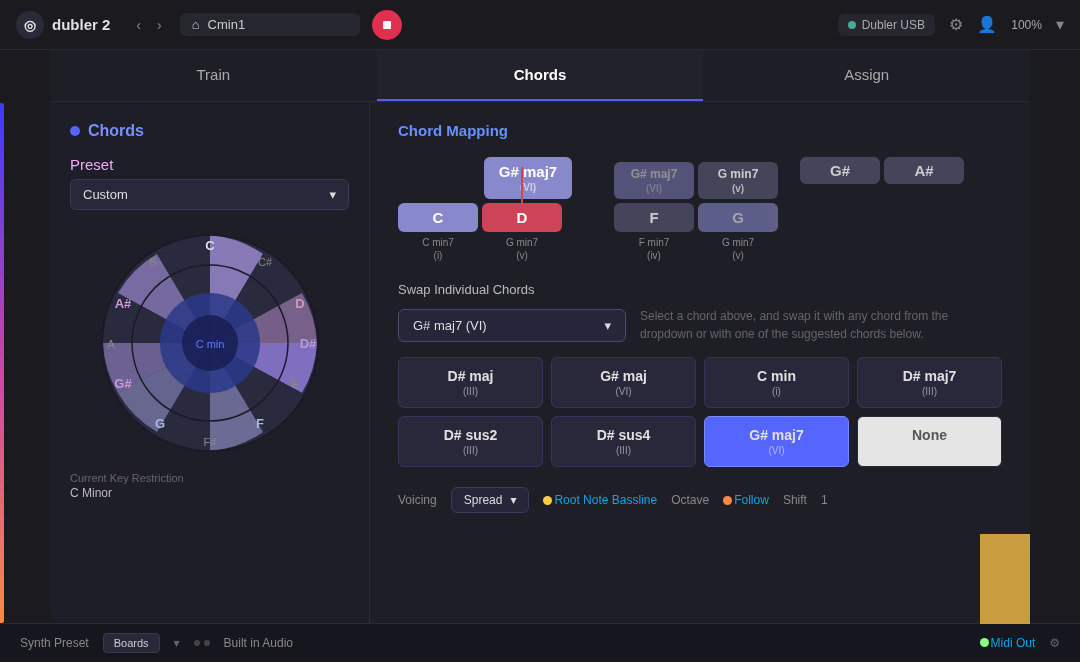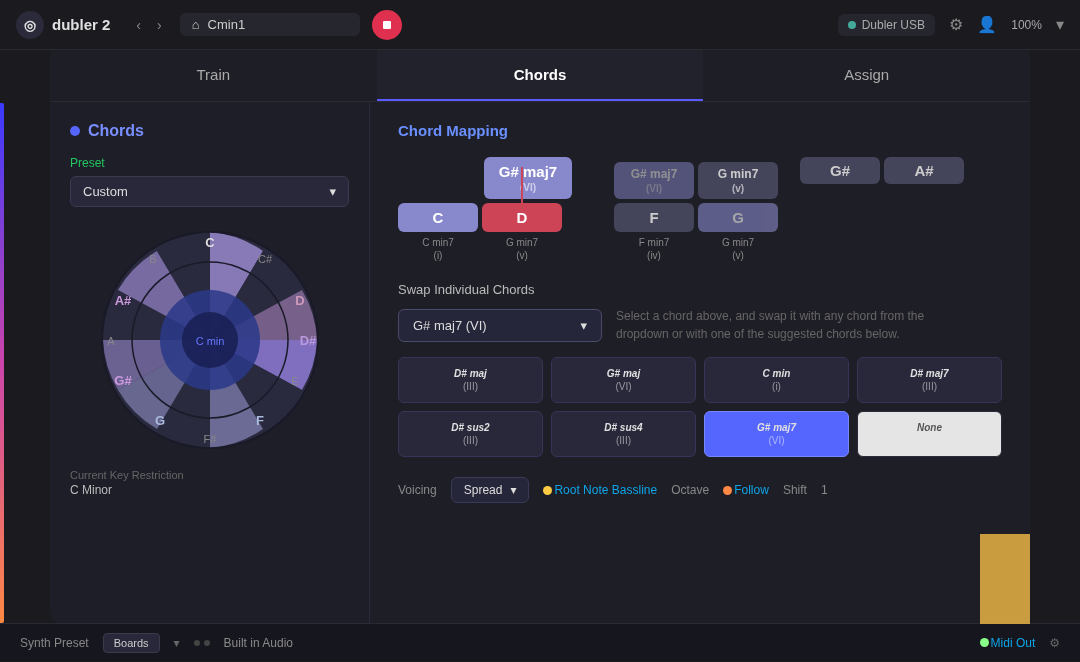--- a/index.html
+++ b/index.html
@@ -155,21 +155,21 @@
       font-weight: 600;
       color: #7a8fff;
       margin-bottom: 16px;
     }
     .title-dot {
       width: 10px;
       height: 10px;
       border-radius: 50%;
       background: #5566ff;
     }
-    .preset-label { font-size: 12px; color: #22c55e; margin-bottom: 6px; margin-top: 15px; }
+    .preset-label { font-size: 15px; color: #f0abfc; margin-bottom: 6px; margin-top: 15px; }
     .preset-dropdown {
       width: 100%;
       background: #28283a;
       border: 1px solid #3a3a50;
       border-radius: 6px;
       color: #ddd;
       font-size: 13px;
       padding: 7px 12px;
       cursor: pointer;
       display: flex;
@@ -242,21 +242,21 @@
     
     .swap-title { font-size: 13px; color: #bbb; margin-bottom: 10px; font-weight: 500; }
     .swap-row { display: flex; gap: 14px; align-items: center; margin-bottom: 14px; }
     .swap-dropdown {
       background: #26263a;
       border: 1px solid #4a4a6a;
       border-radius: 6px;
       color: #ddd;
       font-size: 13px;
       padding: 8px 14px;
-      width: 204px;
+      width: 228px;
       cursor: pointer;
       display: flex;
       align-items: center;
       justify-content: space-between;
     }
     .swap-hint { font-size: 12px; color: #666; line-height: 1.5; max-width: 340px; }
 
     
     .chord-grid {
       display: grid;
@@ -274,21 +274,21 @@
     }
     .chord-grid-item.active {
       background: #5566ff;
       border-color: #7788ff;
     }
     .chord-grid-item.none-item {
       background: #e5e5e5;
       border: 1px solid #2a2a3a;
       color: #555;
     }
-    .chord-grid-item .cgi-name { font-size: 10px; font-weight: 600; font-style: italic; }
+    .chord-grid-item .cgi-name { font-size: 14px; font-weight: 600; }
     .chord-grid-item .cgi-sub { font-size: 10px; color: rgba(255,255,255,0.5); margin-top: 2px; }
 
     
     .voicing-bar {
       display: flex;
       align-items: center;
       gap: 14px;
       flex-wrap: wrap;
     }
     .voicing-label { font-size: 12px; color: #888; }

